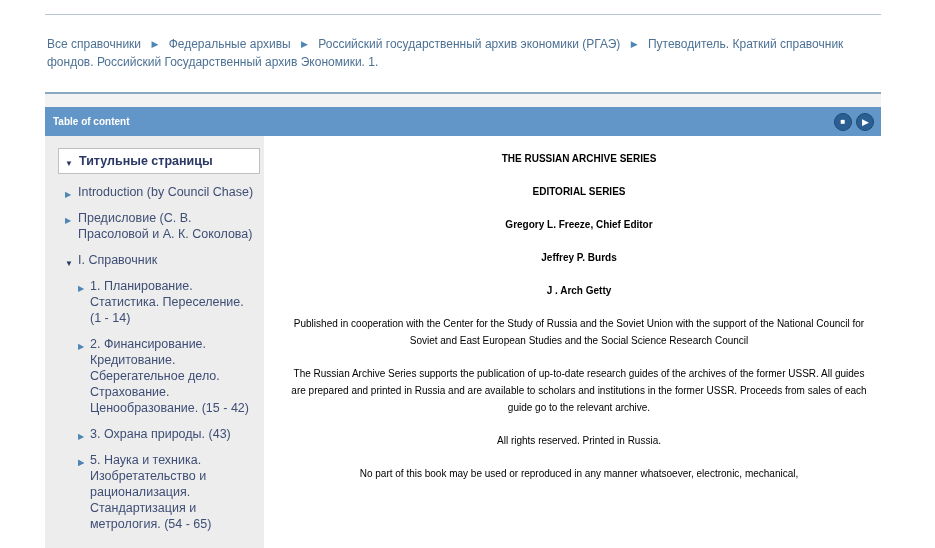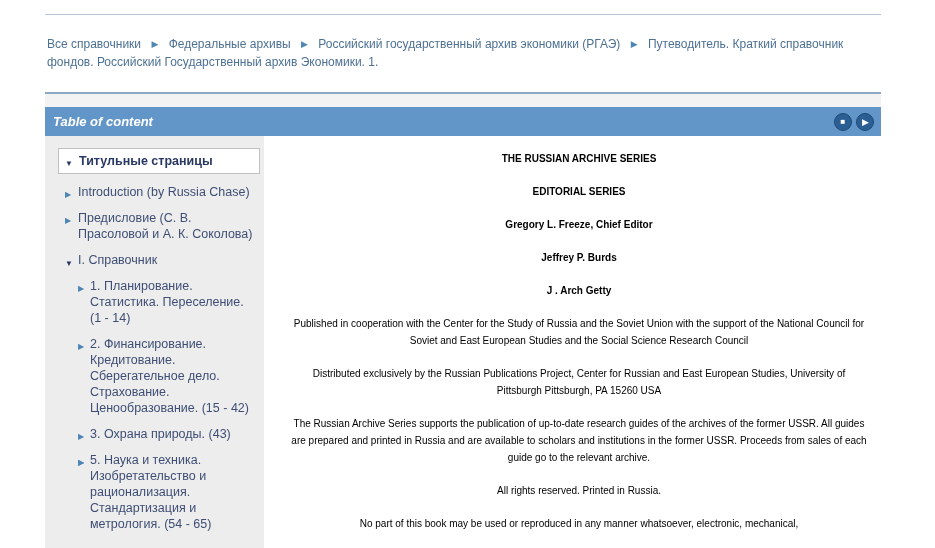--- a/index.html
+++ b/index.html
@@ -30,21 +30,21 @@
   .gray-strip { margin-left: 45px; width: 836px; height: 13px; background: #f3f3f3; }
 
   
   .panel-header {
     margin-left: 45px; width: 836px; height: 29px;
     background: #6396c8; position: relative;
   }
   .panel-title {
     position: absolute; left: 8px; top: 0;
     line-height: 29px; color: #ffffff;
-    font-size: 13px; font-weight: bold; font-style: italic;
+    font-size: 10px; font-weight: bold;
   }
   .panel-buttons { position: absolute; right: 7px; top: 6px; display: flex; gap: 4px; }
   .circle-btn {
     width: 18px; height: 18px; border-radius: 50%;
     background: #2b5e92; border: 1px solid #1e4a77;
     color: #ffffff; padding: 0; cursor: pointer;
     display: flex; align-items: center; justify-content: center;
     font-family: "Liberation Sans", sans-serif;
   }
   .circle-btn .glyph { font-size: 8px; line-height: 1; }
@@ -117,21 +117,21 @@
 
   <div class="body-row">
     <div class="sidebar" id="sidebar">
   <div class="side-item level0 selected">
     <span class="marker expanded">▼</span>
     <span class="side-label">Титульные страницы</span>
   </div>
 
   <div class="side-item level0">
     <span class="marker collapsed">▶</span>
-    <span class="side-label">Introduction (by Russia Chase)</span>
+    <span class="side-label">Introduction (by Council Chase)</span>
   </div>
 
   <div class="side-item level0">
     <span class="marker collapsed">▶</span>
     <span class="side-label">Предисловие (С. В. Прасоловой и А. К. Соколова)</span>
   </div>
 
   <div class="side-item level0">
     <span class="marker expanded">▼</span>
     <span class="side-label">I. Справочник</span>
@@ -169,21 +169,20 @@
 
   <p class="bold">Gregory L. Freeze, Chief Editor</p>
 
   <p class="bold">Jeffrey P. Burds</p>
 
 
   <p class="bold">J . Arch Getty</p>
 
   <p>Published in cooperation with the Center for the Study of Russia and the Soviet Union with the support of the National Council for Soviet and East European Studies and the Social Science Research Council</p>
 
-  <p>Distributed exclusively by the Russian Publications Project, Center for Russian and East European Studies, University of Pittsburgh Pittsburgh, PA 15260 USA</p>
 
   <p>The Russian Archive Series supports the publication of up-to-date research guides of the archives of the former USSR. All guides are prepared and printed in Russia and are available to scholars and institutions in the former USSR. Proceeds from sales of each guide go to the relevant archive.</p>
 
   <p>All rights reserved. Printed in Russia.</p>
 
   <p>No part of this book may be used or reproduced in any manner whatsoever, electronic, mechanical,</p>
 </div>
   </div>
 
 </div>

